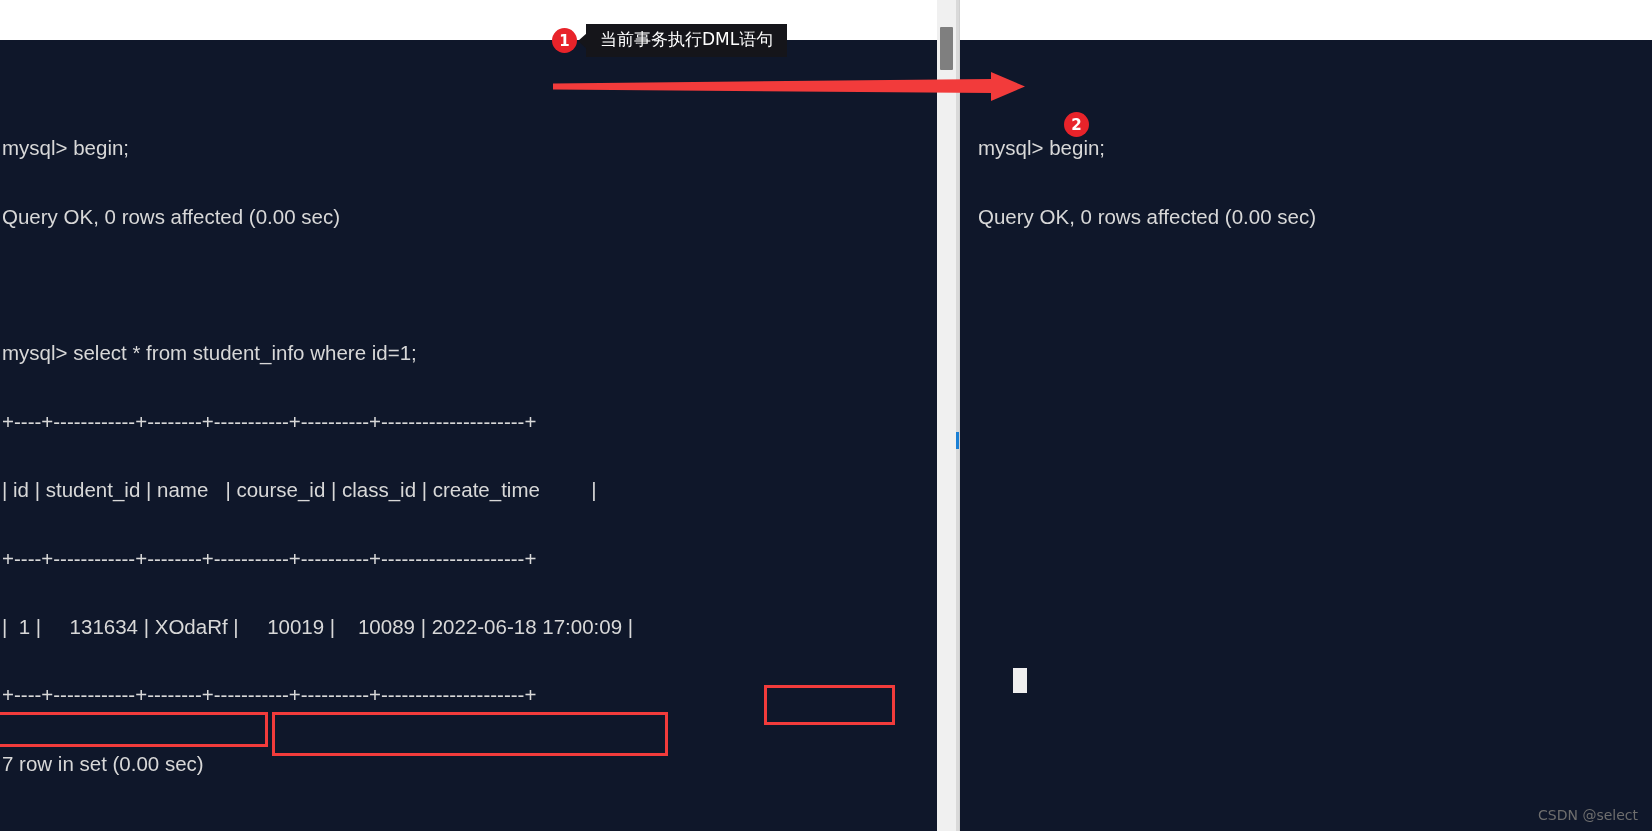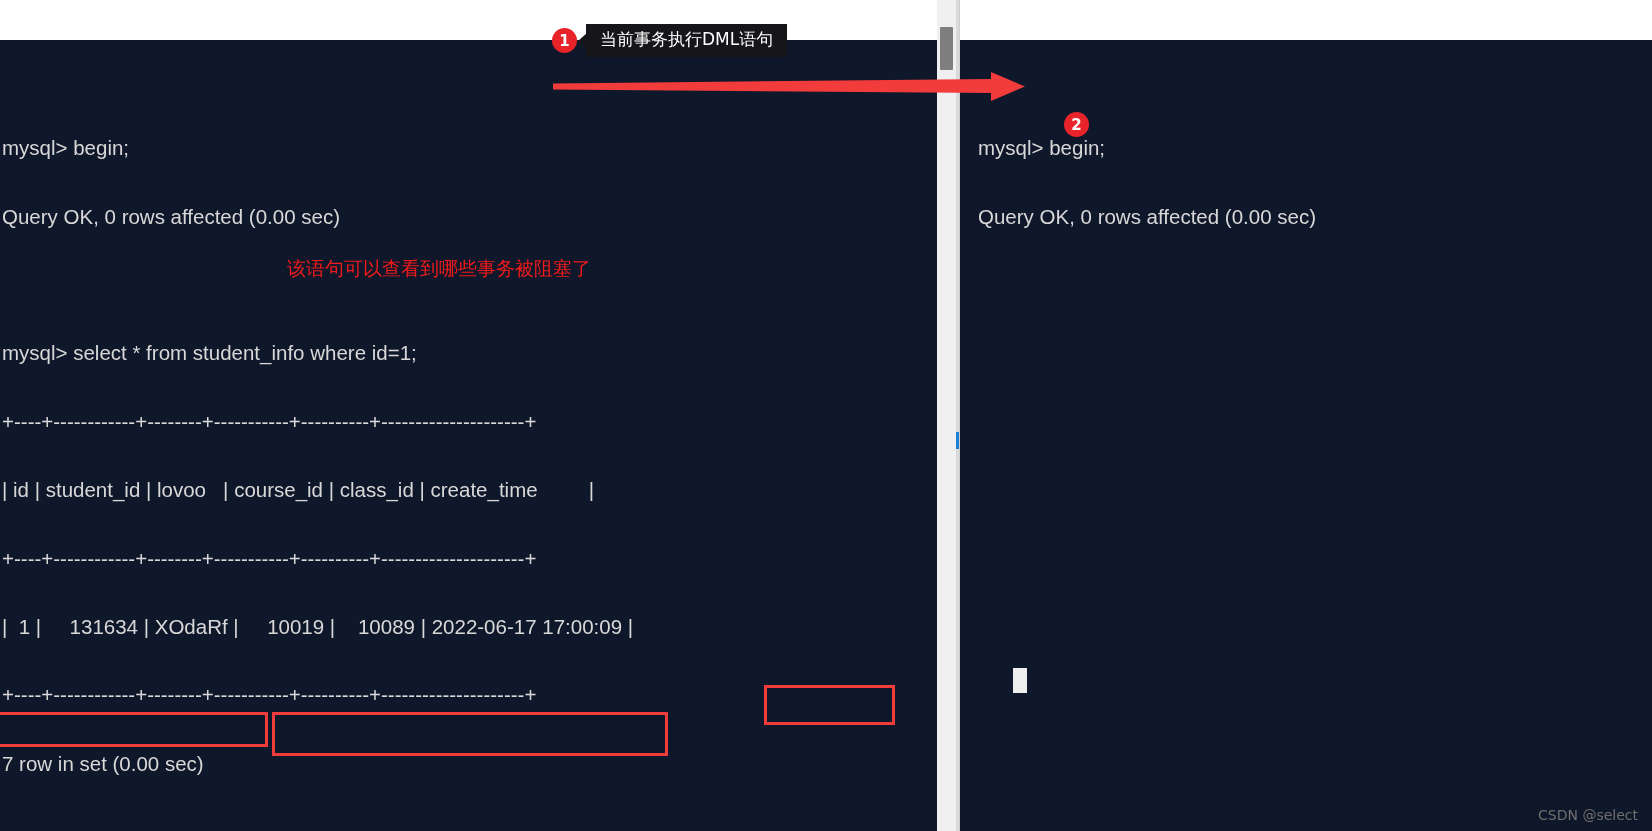--- a/index.html
+++ b/index.html
@@ -92,23 +92,23 @@
 
 <div class="screen">
 
   <div class="term" id="term-left">
     <div class="pad">
       <div class="line">mysql&gt; begin;</div>
       <div class="line">Query OK, 0 rows affected (0.00 sec)</div>
       <div class="blank"></div>
       <div class="line">mysql&gt; select * from student_info where id=1;</div>
       <div class="line">+----+------------+--------+-----------+----------+---------------------+</div>
-      <div class="line">| id | student_id | lovoo   | course_id | class_id | create_time         |</div>
+      <div class="line">| id | student_id | name   | course_id | class_id | create_time         |</div>
       <div class="line">+----+------------+--------+-----------+----------+---------------------+</div>
-      <div class="line">|  1 |     131634 | XOdaRf |     10019 |    10089 | 2022-06-17 17:00:09 |</div>
+      <div class="line">|  1 |     131634 | XOdaRf |     10019 |    10089 | 2022-06-18 17:00:09 |</div>
       <div class="line">+----+------------+--------+-----------+----------+---------------------+</div>
       <div class="line">7 row in set (0.00 sec)</div>
       <div class="blank"></div>
       
       
       
       
       
       
       
@@ -153,21 +153,20 @@
   </div>
 
   <div class="callout" id="callout-2">
     <span class="badge">2</span>
   </div>
 
   <svg id="red-arrow" viewBox="0 0 472 30">
     <polygon points="0,11.5 438,7 438,0 472,14.5 438,29 438,21 0,17.5" fill="#f23b3b"></polygon>
   </svg>
 
-  <div id="red-note">该语句可以查看到哪些事务被阻塞了</div>
 
   <div class="redbox" id="redbox-state"></div>
   <div class="redbox" id="redbox-lock"></div>
   <div class="redbox" id="redbox-alter"></div>
 
   <div id="watermark">CSDN @select</div>
 
 </div>
 
 </body></html>

